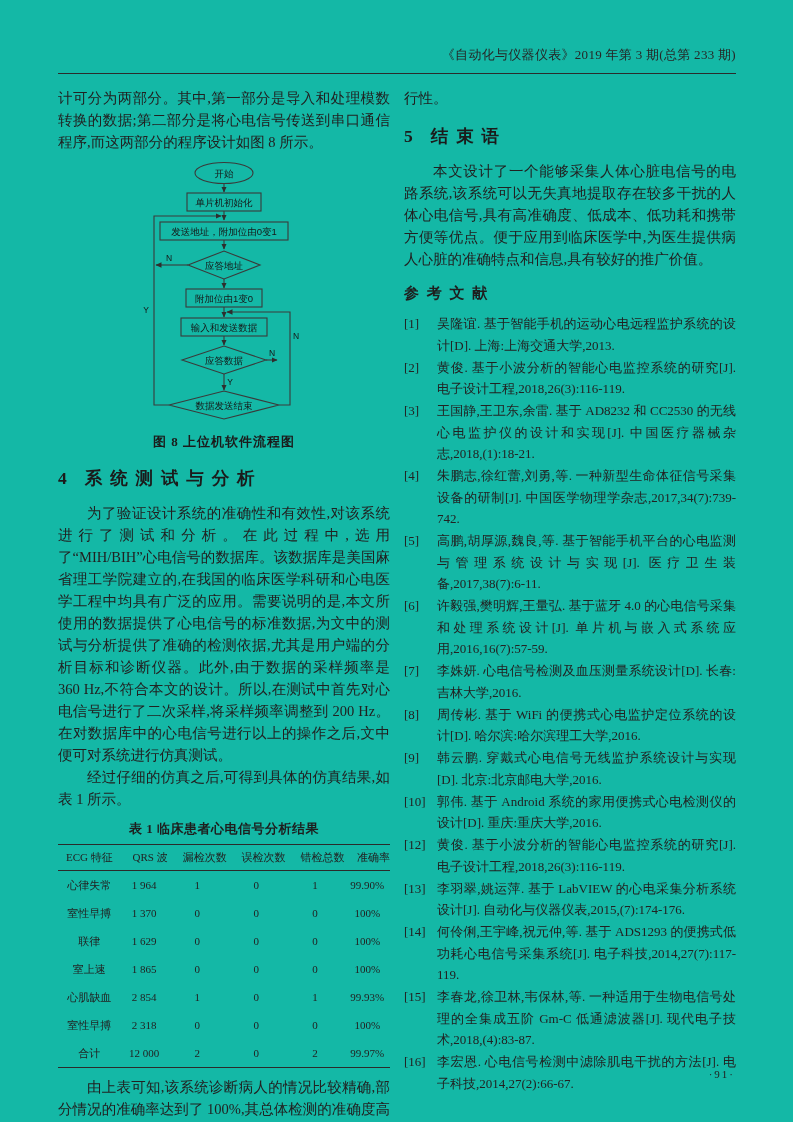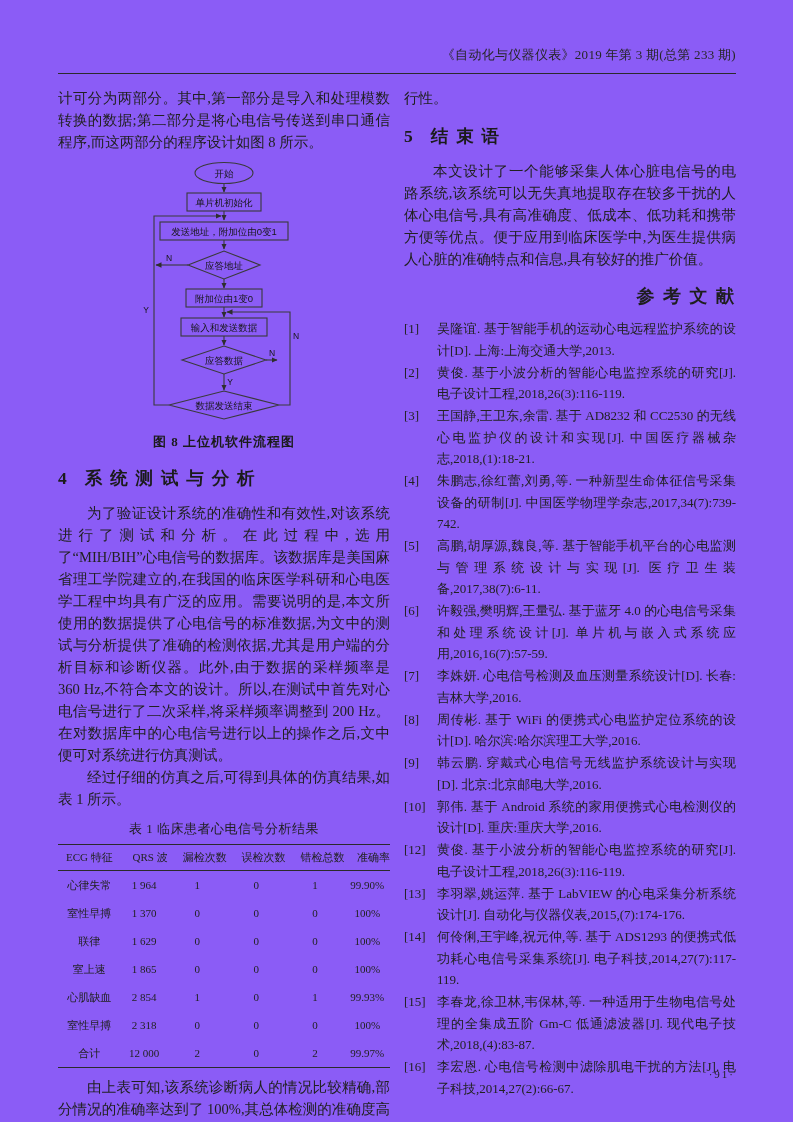--- a/index.html
+++ b/index.html
@@ -5,21 +5,21 @@
   * { margin:0; padding:0; box-sizing:border-box; }
   html,body { width:793px; }
   body {
     background:#e9e8e5;
     font-family:"Liberation Serif","DejaVu Serif",serif;
     color:#1e1e1e;
   }
   .page {
     position:relative;
     width:793px; height:1122px;
-    background:#8b5cf6;
+    background:#14b8a6;
     padding:46px 57px 40px 58px;
     overflow:hidden;
   }
   .running-head {
     text-align:right;
     font-size:13px;
     letter-spacing:0.3px;
     color:#262626;
   }
   .head-rule {
@@ -49,41 +49,41 @@
   .flowchart .shape { fill:none; stroke:#3a3a3a; stroke-width:1.1; }
   .flowchart .edge { fill:none; stroke:#3a3a3a; stroke-width:1.1; }
   .flowchart text { fill:#161616; font-size:9.5px; font-family:"Liberation Sans","DejaVu Sans",sans-serif; text-anchor:middle; }
   .flowchart text.branch { font-size:8.5px; }
   .fig-caption {
     font-size:13px; font-weight:700; 
     margin-top:4px; color:#1b1b1b; letter-spacing:1px;
   }
   
   .table-caption {
-    text-align:center; font-size:13px; font-weight:400;
+    text-align:center; font-size:13px; font-weight:700;
     margin:10px 0 6px 0; letter-spacing:0.5px;
   }
   table.data-table {
     width:100%; border-collapse:collapse;
     font-size:11px; color:#222;
     border-top:1.6px solid #2b2b2b;
     border-bottom:1.6px solid #2b2b2b;
     margin-bottom:8px;
   }
   table.data-table th {
     font-weight:normal; padding:5px 0 5px 0;
     border-bottom:1px solid #2b2b2b;
     white-space:nowrap;
     text-align:right;
   }
   table.data-table td { text-align:center; padding:6.5px 0; white-space:nowrap; }
   table.data-table th:first-child, table.data-table td:first-child { text-align:center; }
   
   .ref-heading {
-    text-align:right; font-size:18px; font-weight:700;
+    text-align:left; font-size:15px; font-weight:700;
     margin:14px 0 10px 0; letter-spacing:2px;
   }
   .ref-list { font-size:13px; line-height:21.5px; color:#222; }
   .ref-item { display:flex; margin-bottom:0.5px; }
   .ref-num { flex:0 0 33px; }
   .ref-text { flex:1; text-align:justify; }
   .page-number {
     position:absolute; right:58px; bottom:42px;
     font-size:11px; color:#222; letter-spacing:2px;
   }

